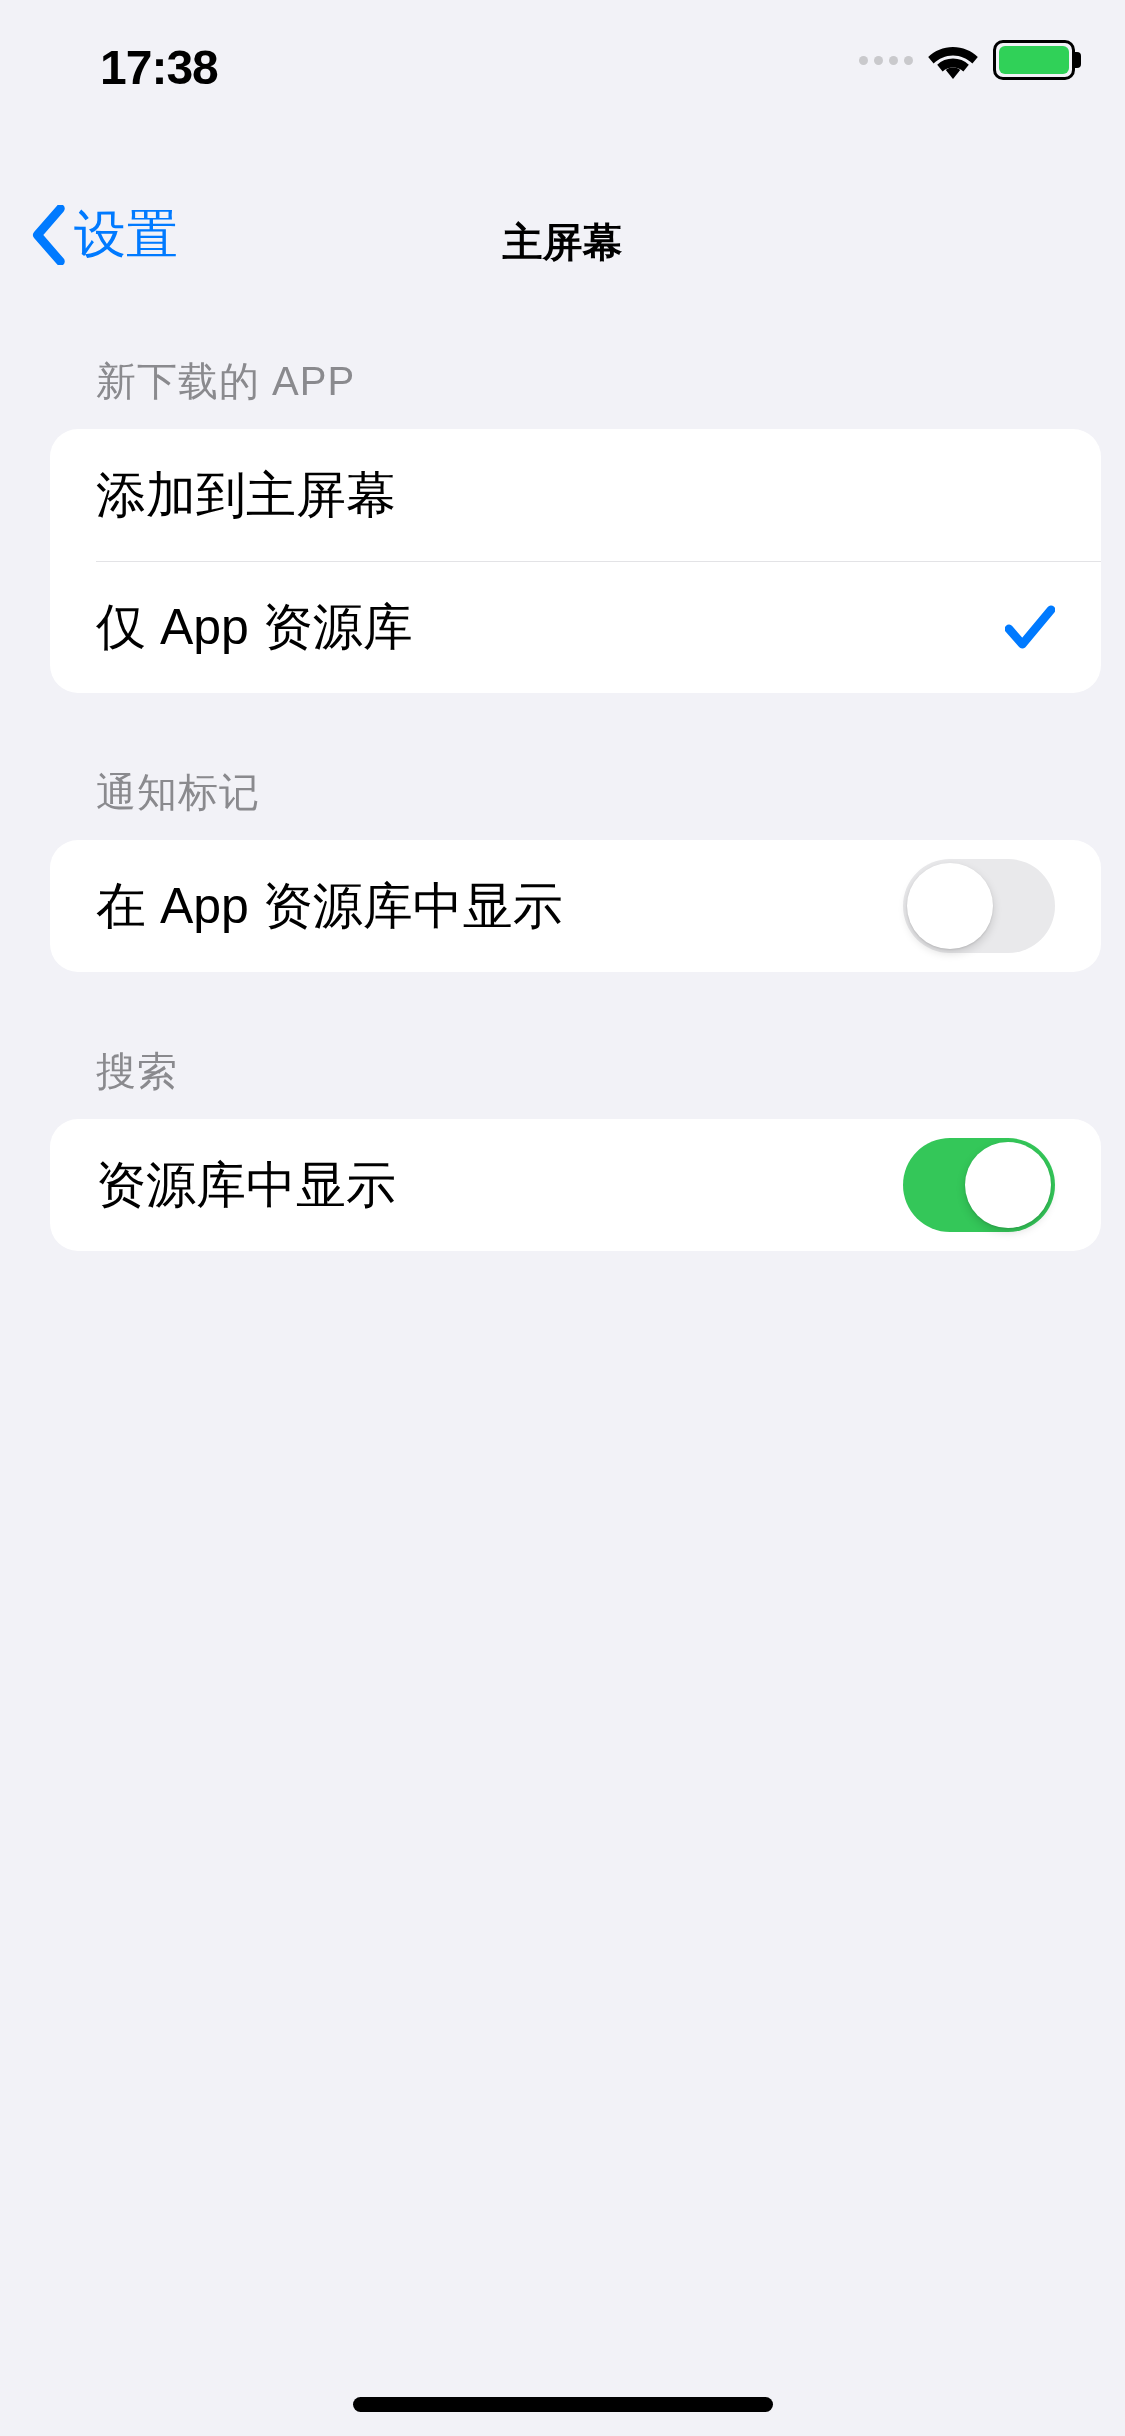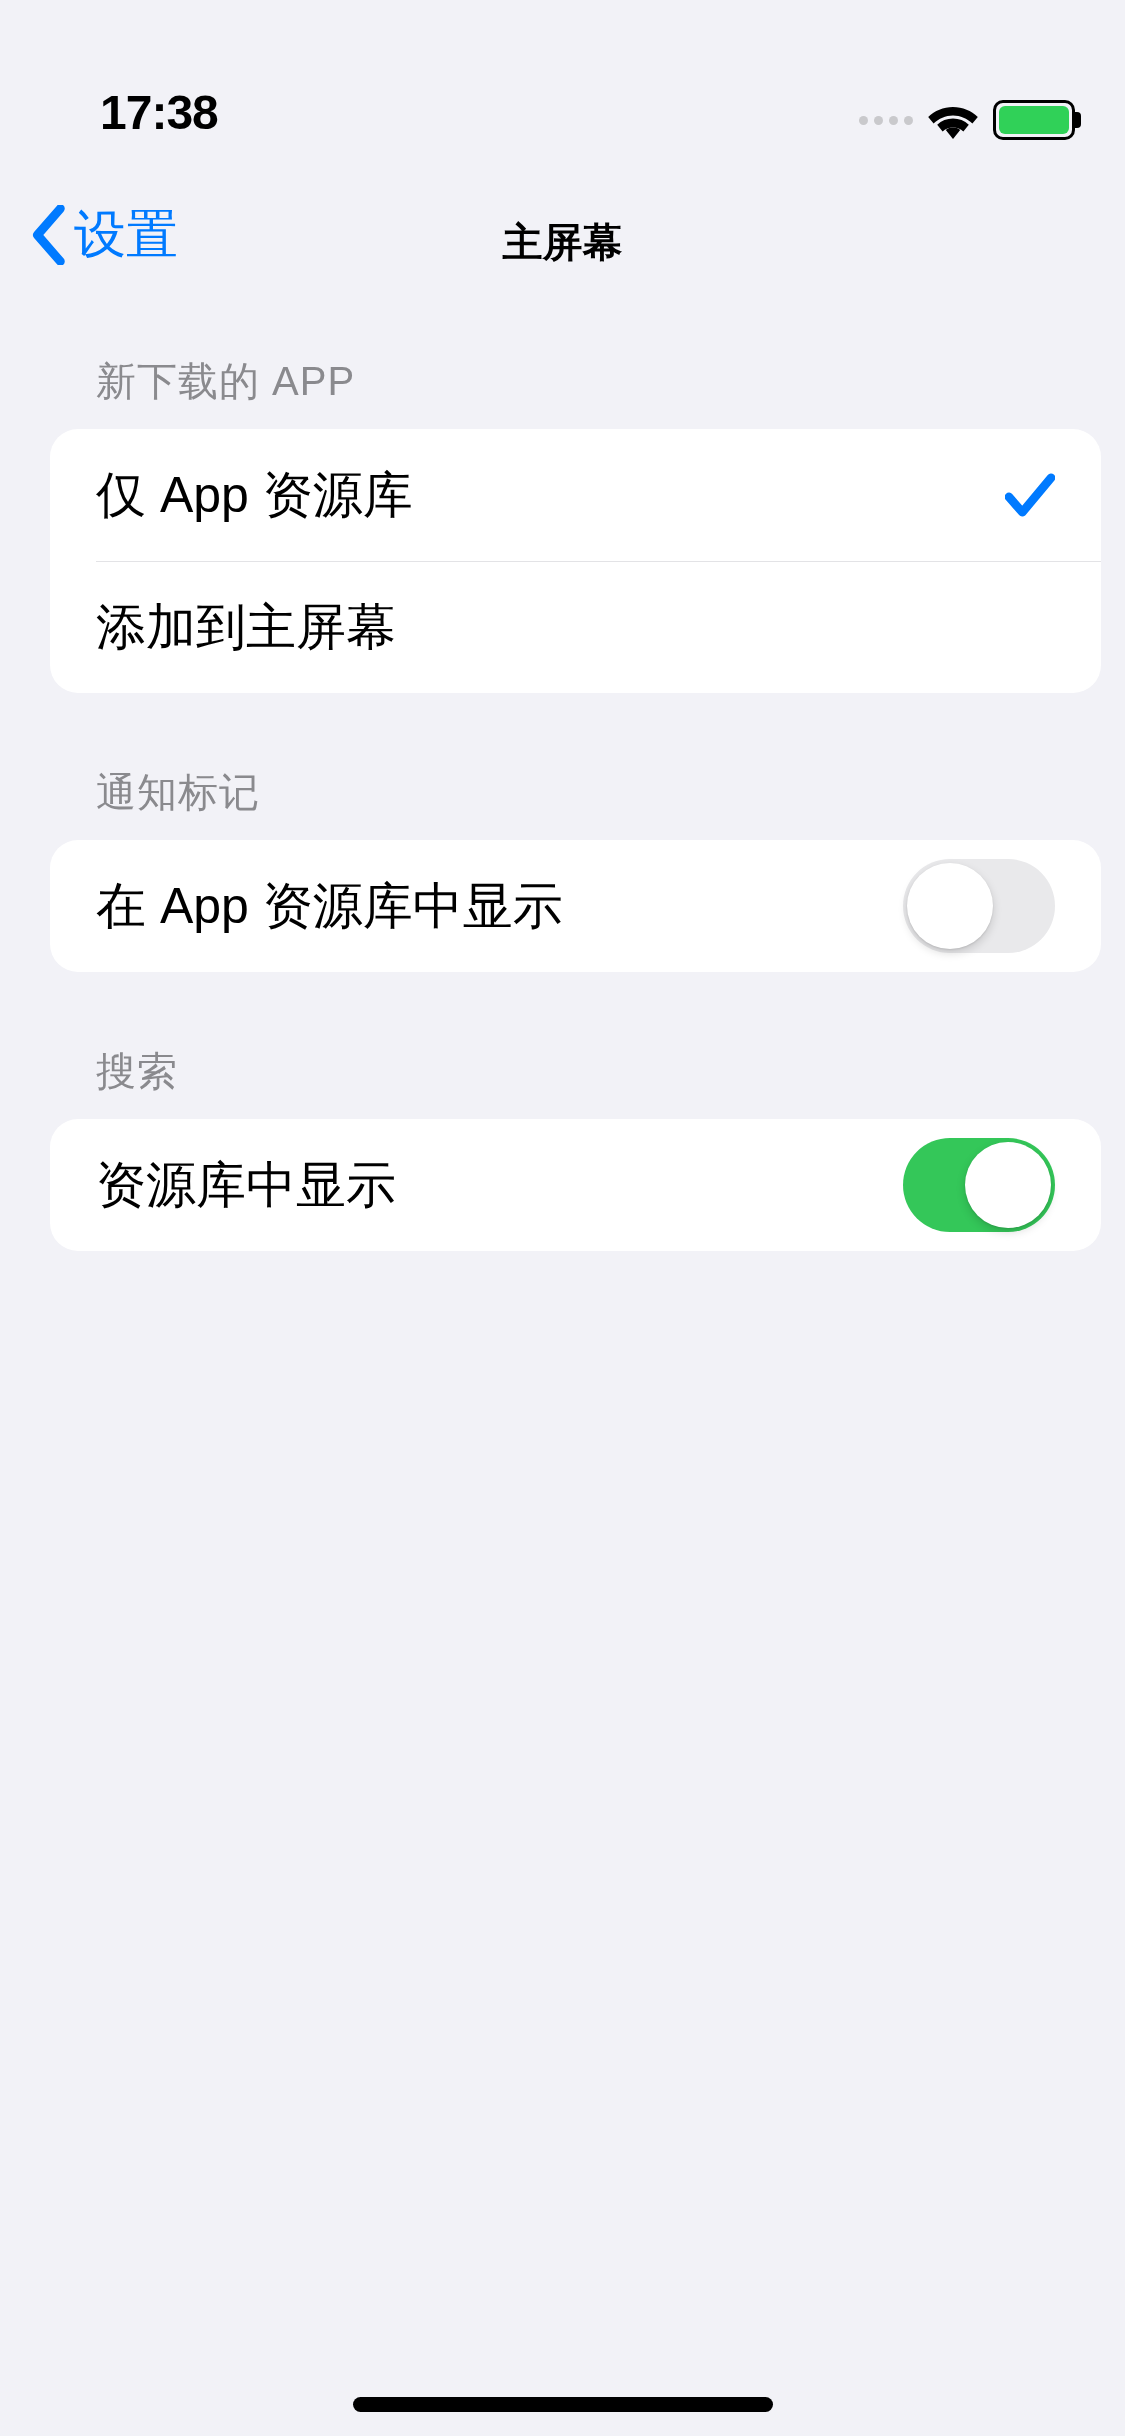--- a/index.html
+++ b/index.html
@@ -14,21 +14,21 @@
       background: #f2f2f7;
       font-family: -apple-system, "SF Pro Text", "Helvetica Neue", Arial, sans-serif;
       position: relative;
       overflow: hidden;
     }
 
     
     .status-bar {
       display: flex;
       justify-content: space-between;
-      align-items: flex-end;
+      align-items: flex-start;
       padding: 40px 50px 0 100px;
       height: 140px;
     }
     .status-time {
       font-size: 48px;
       font-weight: 600;
       color: #000;
       letter-spacing: -1px;
     }
     .status-right {
@@ -231,30 +231,30 @@
   </div>
   <div class="nav-title">主屏幕</div>
 </div>
 
 <div class="content">
 
   <div class="section">
     <div class="section-header">新下载的 APP</div>
     <div class="group">
       <div class="row">
+        <span>添加到主屏幕</span>
+      </div>
+      <div class="row">
         <span>仅 App 资源库</span>
         <span class="check-icon">
           <svg viewBox="0 0 26 24" fill="none">
               <path d="M2 13L9 21L24 3" stroke="#007aff" stroke-width="4.5" stroke-linecap="round" stroke-linejoin="round"></path>
             </svg>
         </span>
       </div>
-      <div class="row">
-        <span>添加到主屏幕</span>
-      </div>
     </div>
   </div>
 
   <div class="section">
     <div class="section-header">通知标记</div>
     <div class="group">
       <div class="row">
         <span>在 App 资源库中显示</span>
         <div class="switch switch-off">
           <div class="switch-knob"></div>

